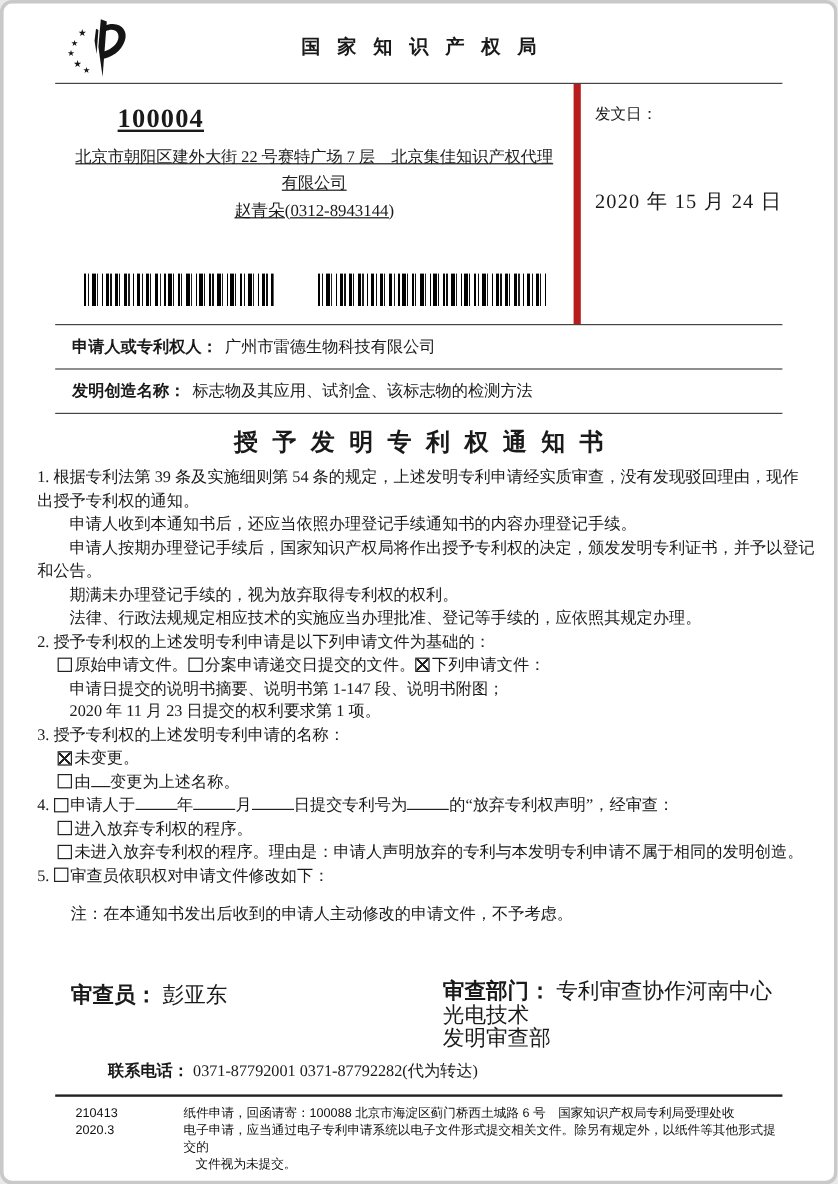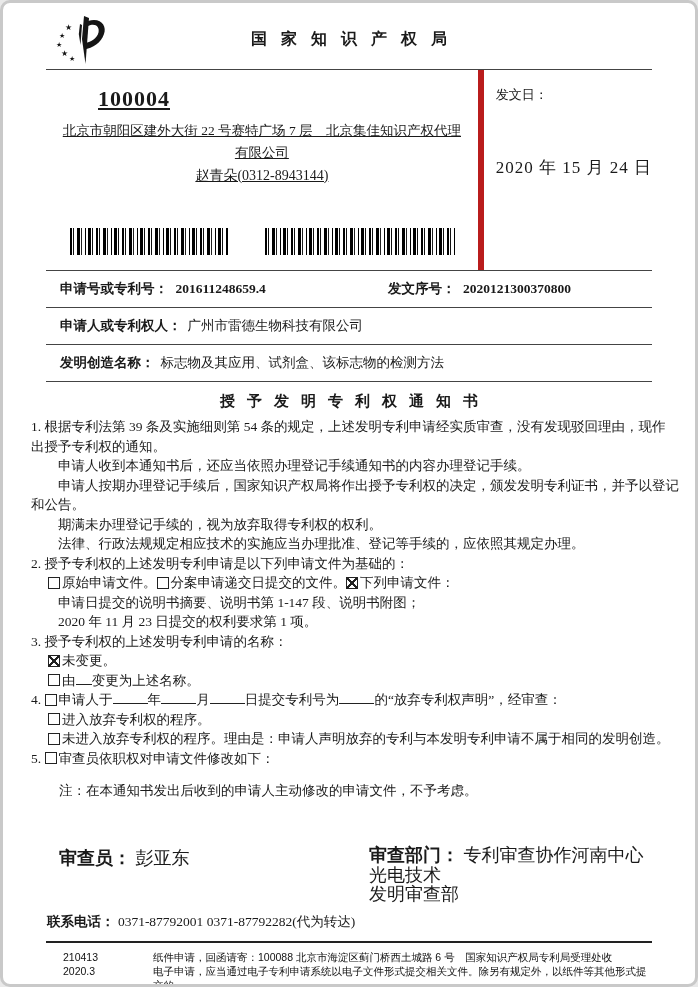--- a/index.html
+++ b/index.html
@@ -31,41 +31,41 @@
   .date-label{font-size:13px;}
   .date-value{margin-top:52px;font-size:17px;letter-spacing:1px;white-space:nowrap;}
   
   .field-row{margin:0 43px;height:36px;border-bottom:1px solid #444;display:flex;
     align-items:center;padding-left:14px;font-size:13.5px;white-space:nowrap;}
   .field-label{font-weight:bold;}
   .field-value-bold{font-weight:bold;margin-left:4px;}
   .field-value{margin-left:6px;}
   .field-half{width:328px;}
   
-  .doc-title{text-align:center;font-size:15px;font-weight:bold;letter-spacing:12px;
+  .doc-title{text-align:center;font-size:20px;font-weight:bold;letter-spacing:12px;
     text-indent:12px;margin:10px 0 6px;white-space:nowrap;}
   
   .body-text{padding:0 48px 0 28px;font-size:13.5px;line-height:19.5px;}
   .bline{white-space:nowrap;}
   .ind0{padding-left:0;}
   .ind1{padding-left:17px;}
   .ind2{padding-left:27px;}
   .cbx{display:inline-block;width:12px;height:12px;border:1.3px solid #222;
     box-sizing:border-box;margin-right:2px;vertical-align:-1.5px;background:#fff;}
   .cbx.checked{background-image:
     linear-gradient(45deg,transparent 44%,#222 44%,#222 56%,transparent 56%),
     linear-gradient(-45deg,transparent 44%,#222 44%,#222 56%,transparent 56%);}
   .blank{display:inline-block;height:12px;border-bottom:1px solid #222;}
   .note-line{margin-top:14px;padding:0 48px 0 56px;font-size:13.5px;white-space:nowrap;}
   
   .exam{margin-top:46px;padding:0 48px 0 56px;font-size:18px;display:flex;}
   .exam-left{width:310px;}
   .exam-right{flex:1;line-height:19.5px;}
   .exam-label{font-weight:bold;}
-  .phone-row{margin-top:8px;padding:0 48px 0 44px;font-size:13.5px;}
+  .phone-row{margin-top:8px;padding:0 48px 0 87px;font-size:13.5px;}
   
   .footer-rule{margin:10px 43px 0;border-top:2.5px solid #222;}
   .footer{display:flex;padding:7px 40px 0 60px;
     font-family:"Liberation Sans","DejaVu Sans",sans-serif;font-size:10.5px;line-height:14px;color:#111;}
   .codes{width:90px;flex:none;}
   .foot-text{flex:1;}
   .foot-indent{padding-left:10px;}
 </style>
 </head>
 <body>
@@ -97,30 +97,20 @@
         <div class="bc bc1"></div>
         <div class="bc bc2"></div>
       </div>
     </div>
     <div class="date-col">
       <div class="date-label">发文日：</div>
       <div class="date-value">2020 年 15 月 24 日</div>
     </div>
   </div>
 
-  <div class="field-row">
-    <span class="field-half">
-      <span class="field-label">申请号或专利号：</span>
-      <span class="field-value-bold">201611248659.4</span>
-    </span>
-    <span>
-      <span class="field-label">发文序号：</span>
-      <span class="field-value-bold">2020121300370800</span>
-    </span>
-  </div>
   <div class="field-row">
     <span class="field-label">申请人或专利权人：</span>
     <span class="field-value">广州市雷德生物科技有限公司</span>
   </div>
   <div class="field-row">
     <span class="field-label">发明创造名称：</span>
     <span class="field-value">标志物及其应用、试剂盒、该标志物的检测方法</span>
   </div>
 
   <div class="doc-title">授予发明专利权通知书</div>

